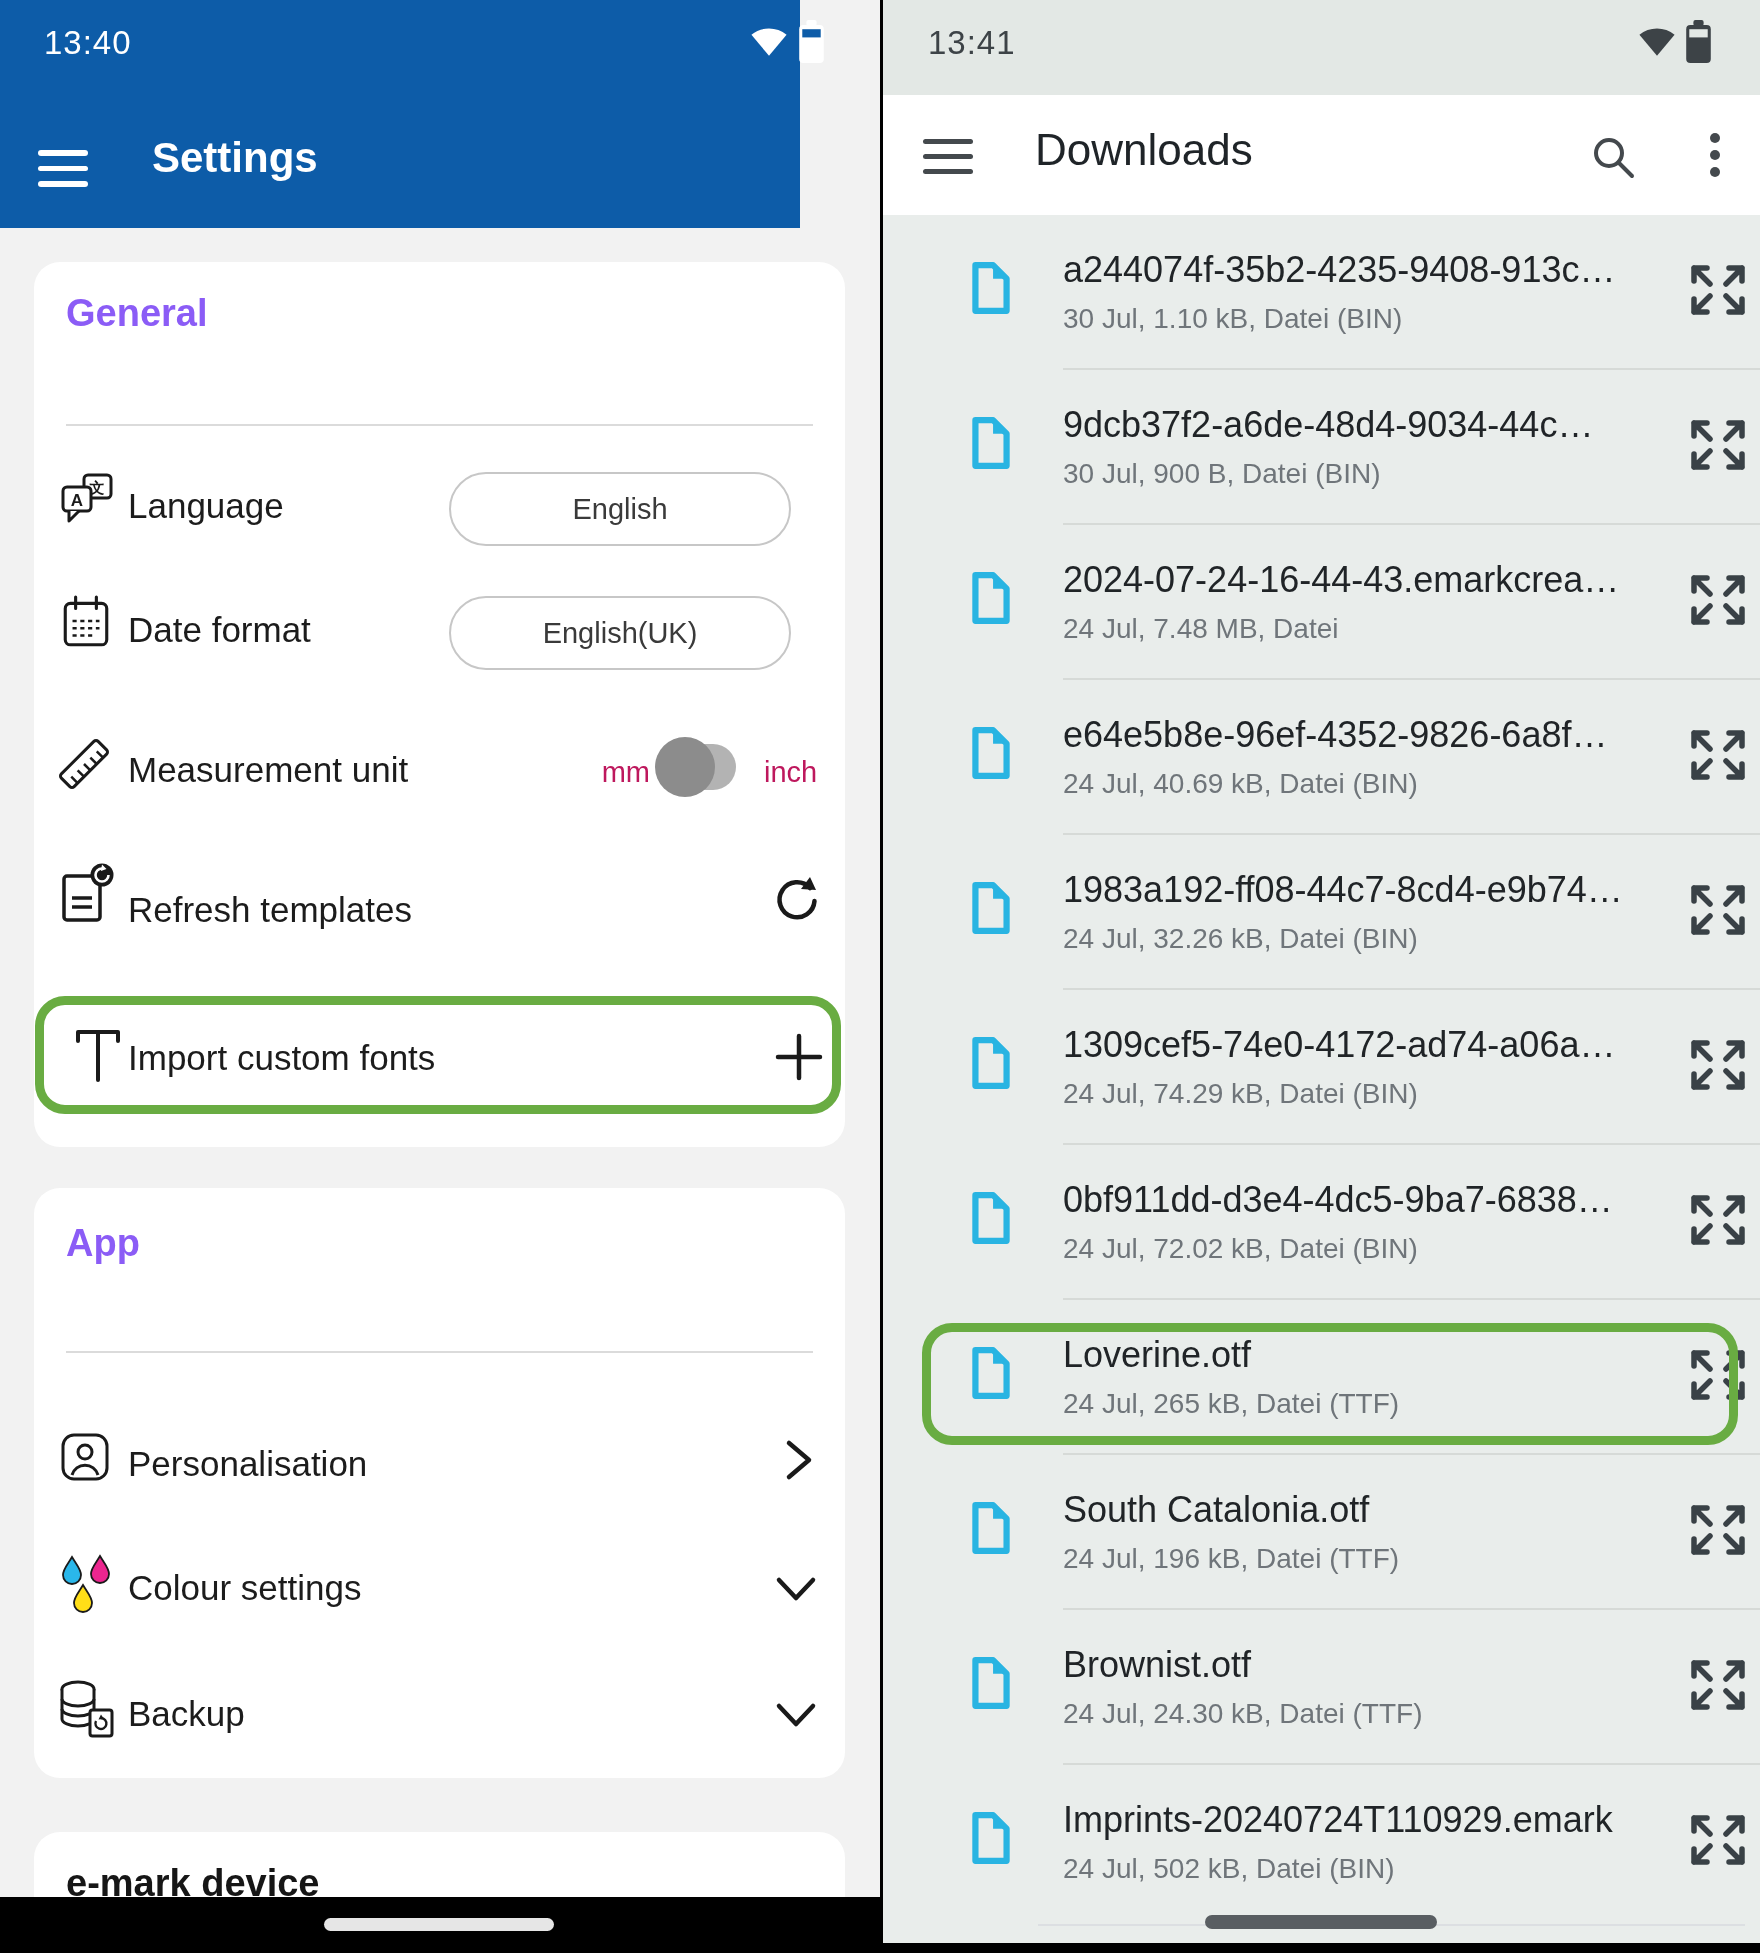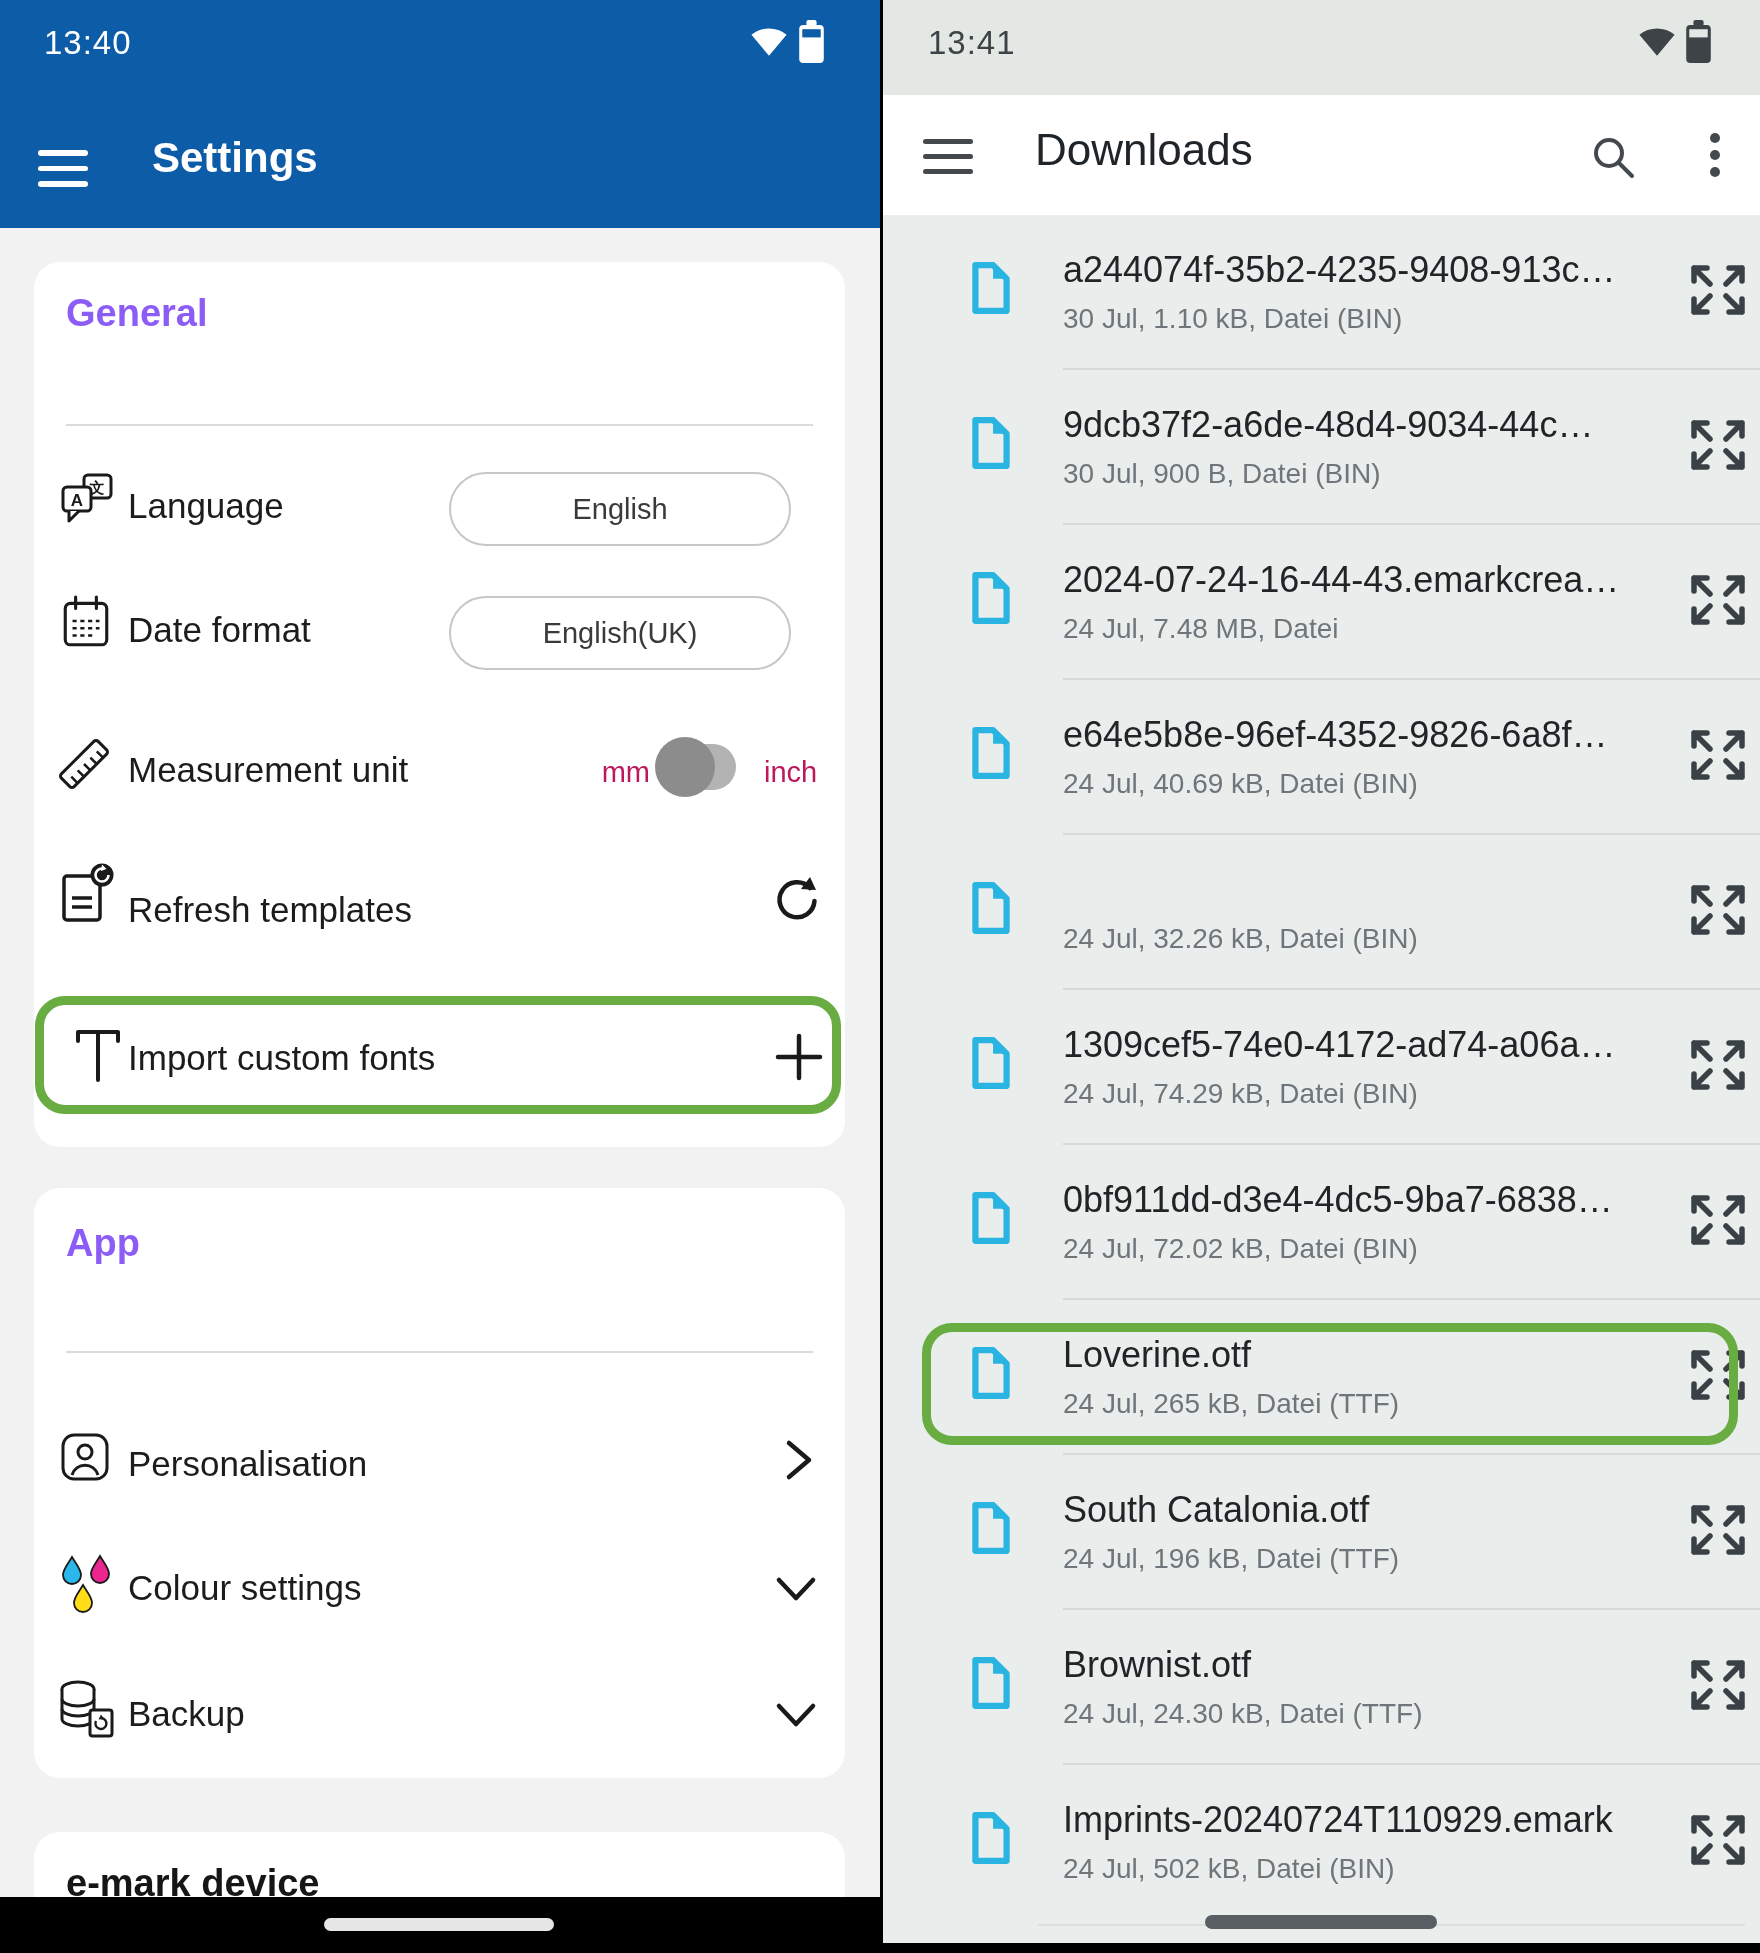--- a/index.html
+++ b/index.html
@@ -5,21 +5,21 @@
   * { box-sizing: border-box; margin: 0; padding: 0; }
   html,body { width:1760px; height:1953px; }
   body { position:relative; background:#000; font-family:"Liberation Sans","DejaVu Sans",sans-serif; overflow:hidden; }
   .screen { position:absolute; top:0; height:1953px; overflow:hidden; }
   #left  { left:0; width:880px; background:#F2F2F2; }
   #right { left:883px; width:877px; background:#E9EDEB; }
 
   .abs { position:absolute; }
 
   
-  .l-header { position:absolute; left:0; top:0; width:880px; height:228px; background:#0D5CA8; }
+  .l-header { position:absolute; left:0; top:0; width:800px; height:228px; background:#0D5CA8; }
   .l-time { position:absolute; left:44px; top:24px; font-size:33px; font-weight:500; color:#FFFFFF; letter-spacing:1px; }
   .l-title { position:absolute; left:152px; top:134px; font-size:42px; font-weight:700; color:#FFFFFF; }
   .burger { position:absolute; width:50px; height:38px; cursor:pointer; }
   .burger span { display:block; height:5.5px; border-radius:3px; margin-bottom:10px; }
   .l-burger { left:38px; top:150px; }
   .l-burger span { background:#FFFFFF; }
 
   .card { position:absolute; left:34px; width:811px; background:#FFFFFF; border-radius:26px; }
   #card-general { top:262px; height:885px; }
   #card-app     { top:1188px; height:590px; }
@@ -300,20 +300,21 @@
       </g>
     </svg>
     <div class="sep"></div>
   </div>
 
   <div class="d-item" style="top: 835px;">
     <svg class="file-ic" width="42" height="54" viewBox="0 0 40 52">
       <path d="M5 4 H22 L35 17 V48 H5 Z" fill="none" stroke="#29B4E2" stroke-width="6" stroke-linejoin="round"></path>
       <path d="M22 4 V17 H35 Z" fill="#29B4E2"></path>
     </svg>
+    <div class="d-title">1983a192-ff08-44c7-8cd4-e9b74…</div>
     <div class="d-meta">24 Jul, 32.26 kB, Datei (BIN)</div>
     <svg class="expand-ic" width="66" height="62" viewBox="0 0 66 62">
       <g fill="none" stroke="#394146" stroke-width="5.5" stroke-linecap="round" stroke-linejoin="round">
         <path d="M9 22 V9 H22 M9 9 L25 25"></path>
         <path d="M44 9 H57 V22 M57 9 L41 25"></path>
         <path d="M9 40 V53 H22 M9 53 L25 37"></path>
         <path d="M44 53 H57 V40 M57 53 L41 37"></path>
       </g>
     </svg>
     <div class="sep"></div>

